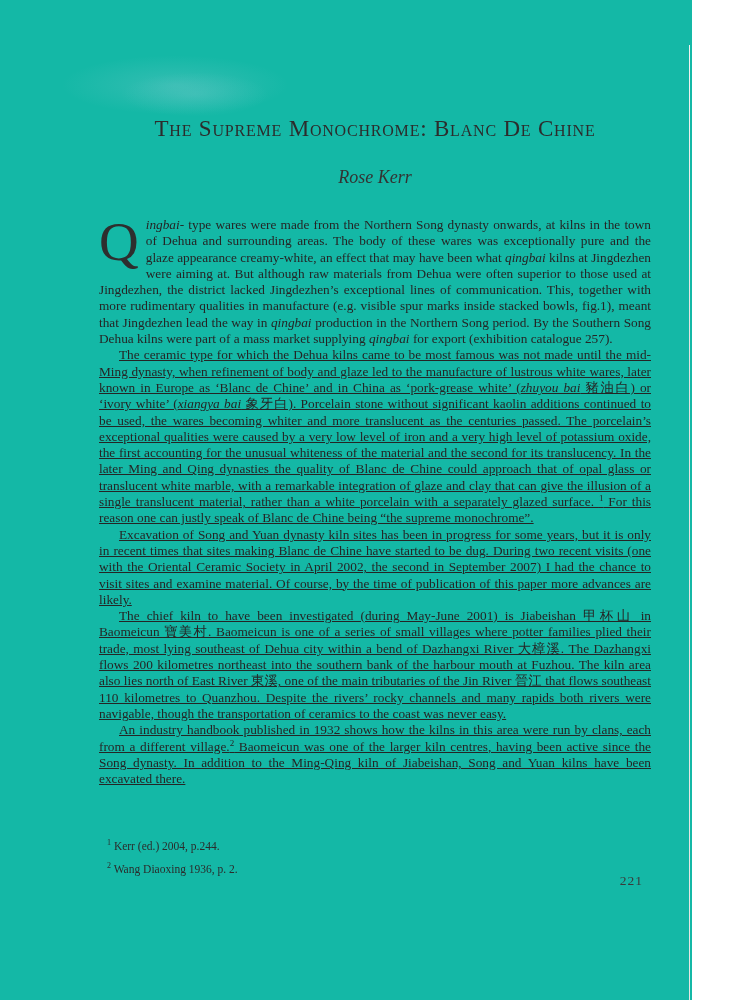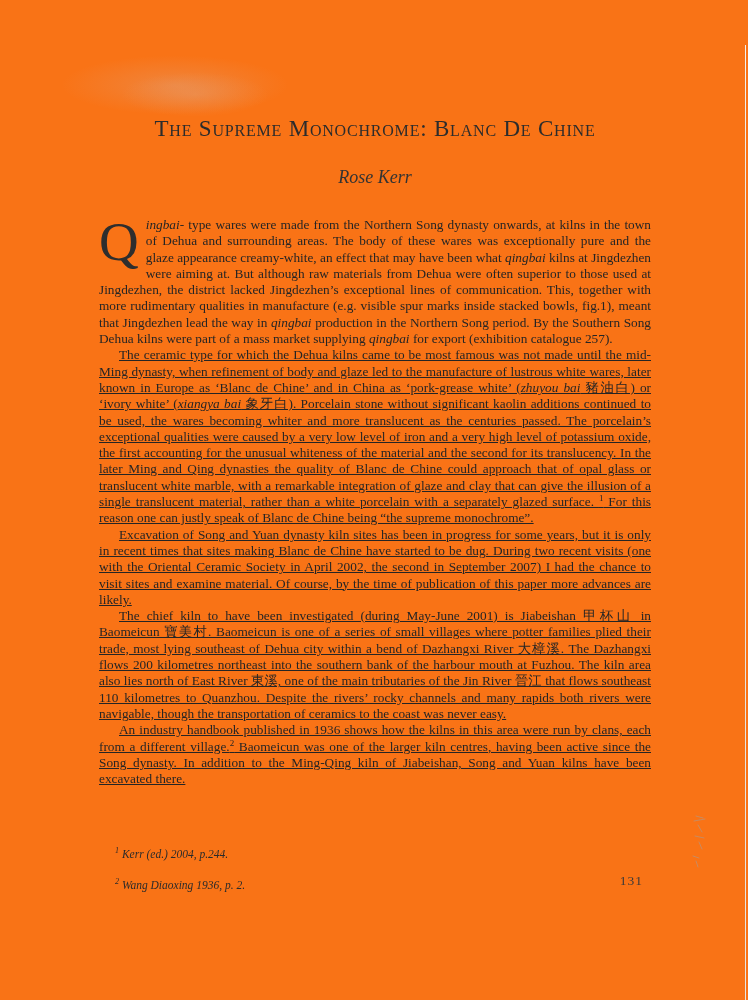--- a/index.html
+++ b/index.html
@@ -3,22 +3,22 @@
 <meta charset="utf-8">
 <style>
   html, body { margin: 0; padding: 0; }
   body {
     width: 748px; height: 1000px;
     background: #ffffff;
     font-family: "Liberation Serif", serif;
   }
   .page {
     position: relative;
-    width: 748px; height: 1000px;
-    background: #f97316;
+    width: 692px; height: 1000px;
+    background: #14b8a6;
     overflow: hidden;
     color: #262626;
   }
   .smudge-a {
     position: absolute; left: 60px; top: 55px; width: 230px; height: 60px;
     background: radial-gradient(ellipse at center, rgba(198,214,234,0.18), rgba(198,214,234,0) 70%);
     pointer-events: none;
   }
   .smudge-b {
     position: absolute; left: 120px; top: 72px; width: 150px; height: 45px;
@@ -72,21 +72,21 @@
     vertical-align: super;
     font-size: 9px;
     line-height: 0;
   }
   .footnotes {
     position: absolute; top: 831px; left: 0; width: 552px;
     font-size: 11.5px;
     line-height: 14.5px;
     color: #2b2b2b;
   }
-  .footnotes p { margin: 16px; font-style: italic; }
+  .footnotes p { margin: 8px; }
   .fnsup {
     vertical-align: super;
     font-size: 8px;
     line-height: 0;
   }
   .pagenum {
     position: absolute; top: 873px; right: 8px;
     font-size: 13.5px;
     letter-spacing: 1px;
     color: #3a3a3a;
@@ -105,25 +105,25 @@
   <div class="edge-right"></div>
 
   <div class="content">
     <h1 class="title">The Supreme Monochrome: Blanc De Chine</h1>
     <div class="author">Rose Kerr</div>
     <div class="body-text">
         <p><span class="dropcap">Q</span><span class="it">ingbai-</span><span> type wares were made from the Northern Song dynasty onwards, at kilns in the town of Dehua and surrounding areas. The body of these wares was exceptionally pure and the glaze appearance creamy-white, an effect that may have been what </span><span class="it">qingbai</span><span> kilns at Jingdezhen were aiming at. But although raw materials from Dehua were often superior to those used at Jingdezhen, the district lacked Jingdezhen’s exceptional lines of communication. This, together with more rudimentary qualities in manufacture (e.g. visible spur marks inside stacked bowls, fig.1), meant that Jingdezhen lead the way in </span><span class="it">qingbai</span><span> production in the Northern Song period. By the Southern Song Dehua kilns were part of a mass market supplying </span><span class="it">qingbai</span><span> for export (exhibition catalogue 257).</span></p>
         <p class="indent"><span>The ceramic type for which the Dehua kilns came to be most famous was not made until the mid- Ming dynasty, when refinement of body and glaze led to the manufacture of lustrous white wares, later known in Europe as ‘Blanc de Chine’ and in China as ‘pork-grease white’ (</span><span class="it">zhuyou bai</span><span> 豬油白) or ‘ivory white’ (</span><span class="it">xiangya bai</span><span> 象牙白). Porcelain stone without significant kaolin additions continued to be used, the wares becoming whiter and more translucent as the centuries passed. The porcelain’s exceptional qualities were caused by a very low level of iron and a very high level of potassium oxide, the first accounting for the unusual whiteness of the material and the second for its translucency. In the later Ming and Qing dynasties the quality of Blanc de Chine could approach that of opal glass or translucent white marble, with a remarkable integration of glaze and clay that can give the illusion of a single translucent material, rather than a white porcelain with a separately glazed surface. </span><span class="sup">1</span><span> For this reason one can justly speak of Blanc de Chine being “the supreme monochrome”.</span></p>
         <p class="indent"><span>Excavation of Song and Yuan dynasty kiln sites has been in progress for some years, but it is only in recent times that sites making Blanc de Chine have started to be dug. During two recent visits (one with the Oriental Ceramic Society in April 2002, the second in September 2007) I had the chance to visit sites and examine material. Of course, by the time of publication of this paper more advances are likely.</span></p>
         <p class="indent"><span>The chief kiln to have been investigated (during May-June 2001) is Jiabeishan 甲杯山 in Baomeicun 寶美村. Baomeicun is one of a series of small villages where potter families plied their trade, most lying southeast of Dehua city within a bend of Dazhangxi River 大樟溪. The Dazhangxi flows 200 kilometres northeast into the southern bank of the harbour mouth at Fuzhou. The kiln area also lies north of East River 東溪, one of the main tributaries of the Jin River 晉江 that flows southeast 110 kilometres to Quanzhou. Despite the rivers’ rocky channels and many rapids both rivers were navigable, though the transportation of ceramics to the coast was never easy.</span></p>
-        <p class="indent"><span>An industry handbook published in 1936 shows how the kilns in this area were run by clans, each from a different village.</span><span class="sup">2</span><span> Baomeicun was one of the larger kiln centres, having been active since the Song dynasty. In addition to the Ming-Qing kiln of Jiabeishan, Song and Yuan kilns have been excavated there.</span></p>
+        <p class="indent"><span>An industry handbook published in 1932 shows how the kilns in this area were run by clans, each from a different village.</span><span class="sup">2</span><span> Baomeicun was one of the larger kiln centres, having been active since the Song dynasty. In addition to the Ming-Qing kiln of Jiabeishan, Song and Yuan kilns have been excavated there.</span></p>
       </div>
     <div class="footnotes">
         <p><span class="fnsup">1</span><span> Kerr (ed.) 2004, p.244.</span></p>
         <p><span class="fnsup">2</span><span> Wang Diaoxing 1936, p. 2.</span></p>
       </div>
-    <div class="pagenum">131</div>
+    <div class="pagenum">221</div>
   </div>
 
   <svg class="pencil" width="30" height="60" viewBox="0 0 30 60">
     <path d="M10 4 l7 2 M8 9 l11 -2 M12 13 l4 7 M9 24 l9 2 M13 30 l3 7 M7 44 l6 2 M10 49 l2 6" stroke="#9aa1a9" stroke-width="1" fill="none" stroke-linecap="round"></path>
   </svg>
 </div>
 
 </body></html>

